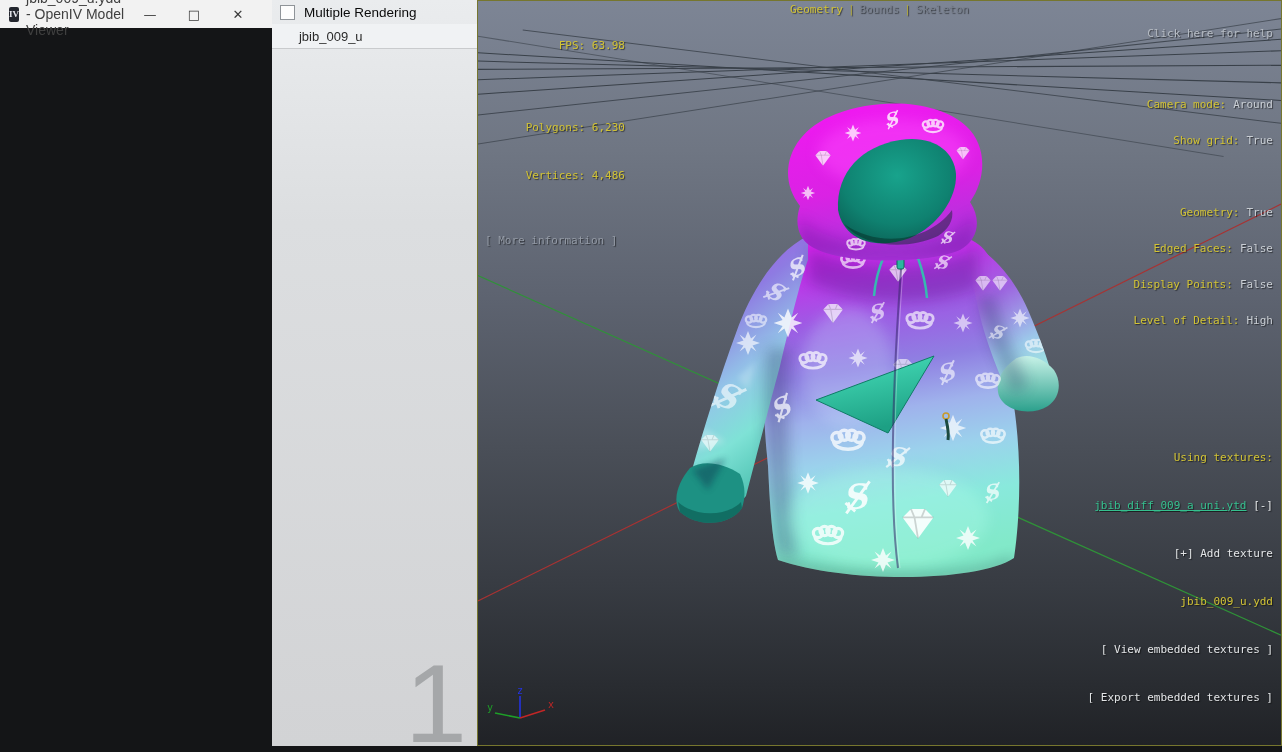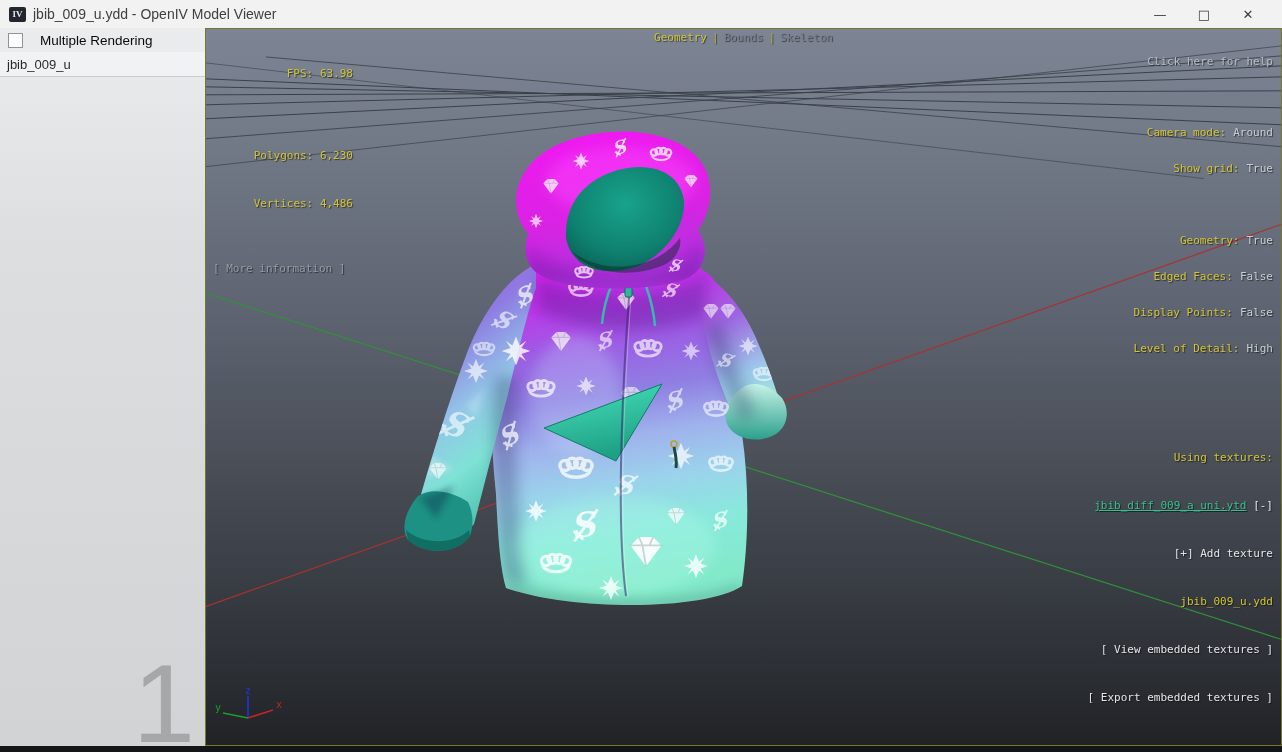--- a/index.html
+++ b/index.html
@@ -1,39 +1,39 @@
 <!DOCTYPE html>
 <html><head>
 <meta charset="utf-8">
 <style>
   * { margin:0; padding:0; box-sizing:border-box; }
   html,body { width:1282px; height:752px; overflow:hidden; background:#141517; }
-  .app { width:1282px; height:752px; display:flex; flex-direction:column; font-family:"Liberation Sans", sans-serif; }
+  .app { width:1282px; height:752px; display:flex; font-family:"Liberation Sans", sans-serif; }
 
   
   .titlebar { height:28px; background:#f2f2f2; display:flex; align-items:center; flex:0 0 28px; }
   .title-icon { width:17px; height:15px; margin:0 7px 0 9px; background:#23262e; border-radius:2px;
     color:#e8e8ee; font-family:"Liberation Serif", serif; font-size:9px; font-weight:bold;
     display:flex; align-items:center; justify-content:center; }
   .title-text { font-size:14px; color:#404040; }
   .win-controls { margin-left:auto; display:flex; align-items:center; margin-right:12px; }
   .win-btn { width:44px; text-align:center; font-size:13px; color:#3a3a3a; cursor:default;
     font-family:"DejaVu Sans", sans-serif; }
 
   
   .main { flex:1; display:flex; padding-bottom:6px; background:#141517; min-height:0; }
 
   
   .sidebar { width:205px; flex:0 0 205px; background:linear-gradient(180deg,#eaecee 0%, #dcdee0 30%, #d2d3d5 100%);
     position:relative; overflow:hidden; }
-  .sidebar-header { height:24px; display:flex; align-items:center; padding-left:8px;gap:8px; }
+  .sidebar-header { height:24px; display:flex; align-items:center; padding-left:8px; }
   .checkbox { width:15px; height:15px; background:#fdfdfd; border:1px solid #8f9499; margin-right:9px; flex:0 0 15px; }
   .sidebar-header-label { font-size:13.5px; color:#0a0a0a; }
   .model-item { height:25px; line-height:25px; background:#f0f2f4; border-bottom:1px solid #c9cbcd;
-    font-size:13px; color:#2a2a2a; padding-left:7px; }
+    font-size:13px; color:#2a2a2a; padding-left:27px; }
   .page-number { position:absolute; bottom:-14px; right:10px; font-size:112px; line-height:1;
     color:#a5a7a9; font-family:"Liberation Sans", sans-serif; }
 
   
   .viewport { position:relative; flex:1; border:1px solid #76762e; overflow:hidden;
     background:linear-gradient(180deg,#7d8595 0%, #6f7683 20%, #5d6370 40%, #4a4f58 60%, #383c43 78%, #292c31 92%, #202226 100%); }
   .scene-svg { position:absolute; inset:0; width:100%; height:100%; }
   .jacket-svg { position:absolute; left:170px; top:97px; width:460px; height:500px; pointer-events:none; }
   .gizmo-svg { position:absolute; left:6px; bottom:2px; width:80px; height:56px; }
 

